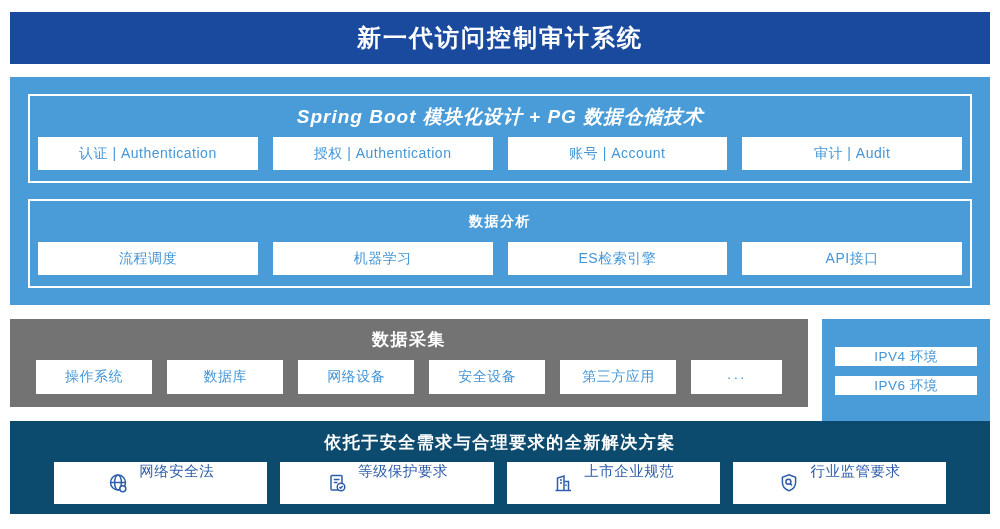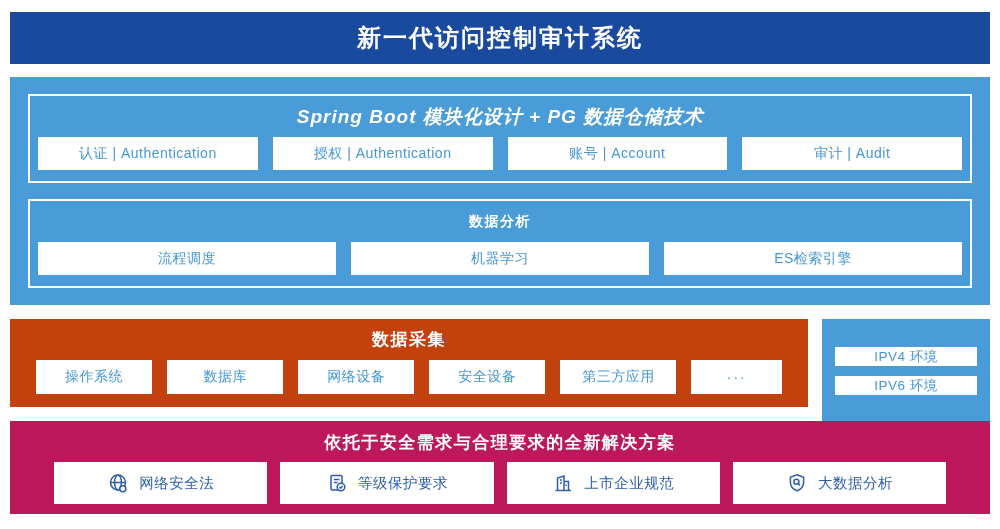--- a/index.html
+++ b/index.html
@@ -36,21 +36,21 @@
   .cells{display:flex;gap:15px;padding:0 8px 11px;}
   .cell{
     background:#ffffff;color:#4596d6;flex:1;height:33px;
     display:flex;align-items:center;justify-content:center;
     font-size:14px;letter-spacing:0.5px;white-space:nowrap;
   }
 
   
   .collect{
     position:absolute;left:10px;top:319px;width:798px;height:88px;
-    background:#c2410c;box-sizing:border-box;
+    background:#737373;box-sizing:border-box;
     padding:9px 26px 0;display:flex;flex-direction:column;
   }
   .sec-title{
     color:#ffffff;font-weight:bold;font-size:17px;letter-spacing:1.5px;
     text-align:center;
   }
   .collect .cells{padding:0;margin-top:9px;}
   .collect .cell{height:34px;}
   .cell.narrow{flex:0.78;letter-spacing:2px;}
 
@@ -58,27 +58,27 @@
   .net{
     position:absolute;left:822px;top:319px;width:168px;height:104px;
     background:#4a9cd8;box-sizing:border-box;
     padding:28px 13px;display:flex;flex-direction:column;gap:10px;
   }
   .net .cell{height:25px;flex:1;font-size:13.5px;}
 
   
   .solution{
     position:absolute;left:10px;top:421px;width:980px;height:93px;
-    background:#be185d;box-sizing:border-box;
+    background:#0c4a6e;box-sizing:border-box;
     padding:10px 44px 0;display:flex;flex-direction:column;
   }
   .solution .cells{padding:0;margin-top:8px;gap:13px;}
   .sol-cell{
     background:#ffffff;color:#2e5ea9;flex:1;height:42px;
-    display:flex;align-items:center;justify-content:center;gap:10px;
+    display:flex;justify-content:center;gap:10px;
     font-size:14.5px;letter-spacing:0.5px;white-space:nowrap;
   }
   .sol-icon{display:flex;align-items:center;justify-content:center;}
   .sol-icon svg{display:block;}
 </style>
 </head>
 <body>
 
 <div class="page">
 
@@ -93,20 +93,21 @@
         <div class="cell">账号 | Account</div>
         <div class="cell">审计 | Audit</div>
       </div>
     </div>
     <div class="panel">
       <div class="panel-title">数据分析</div>
       <div class="cells">
         <div class="cell">流程调度</div>
         <div class="cell">机器学习</div>
         <div class="cell">ES检索引擎</div>
+        <div class="cell">API接口</div>
       </div>
     </div>
   </div>
 
   <div class="collect">
     <div class="sec-title">数据采集</div>
     <div class="cells">
       <div class="cell">操作系统</div>
       <div class="cell">数据库</div>
       <div class="cell">网络设备</div>
@@ -165,19 +166,19 @@
       </div>
 
       <div class="sol-cell">
         <span class="sol-icon">
           <svg width="22" height="22" viewBox="0 0 22 22" fill="none" stroke="#2e5ea9" stroke-width="1.5">
             <path d="M11 2.8l6.6 2.4v5.2c0 4.2-2.9 6.9-6.6 8.3-3.7-1.4-6.6-4.1-6.6-8.3V5.2L11 2.8z"></path>
             <circle cx="10.4" cy="9.8" r="2.5"></circle>
             <line x1="12.2" y1="11.6" x2="14.1" y2="13.5"></line>
           </svg>
         </span>
-        <span>大数据分析</span>
+        <span>行业监管要求</span>
       </div>
 
     </div>
   </div>
 
 </div>
 
 </body></html>

